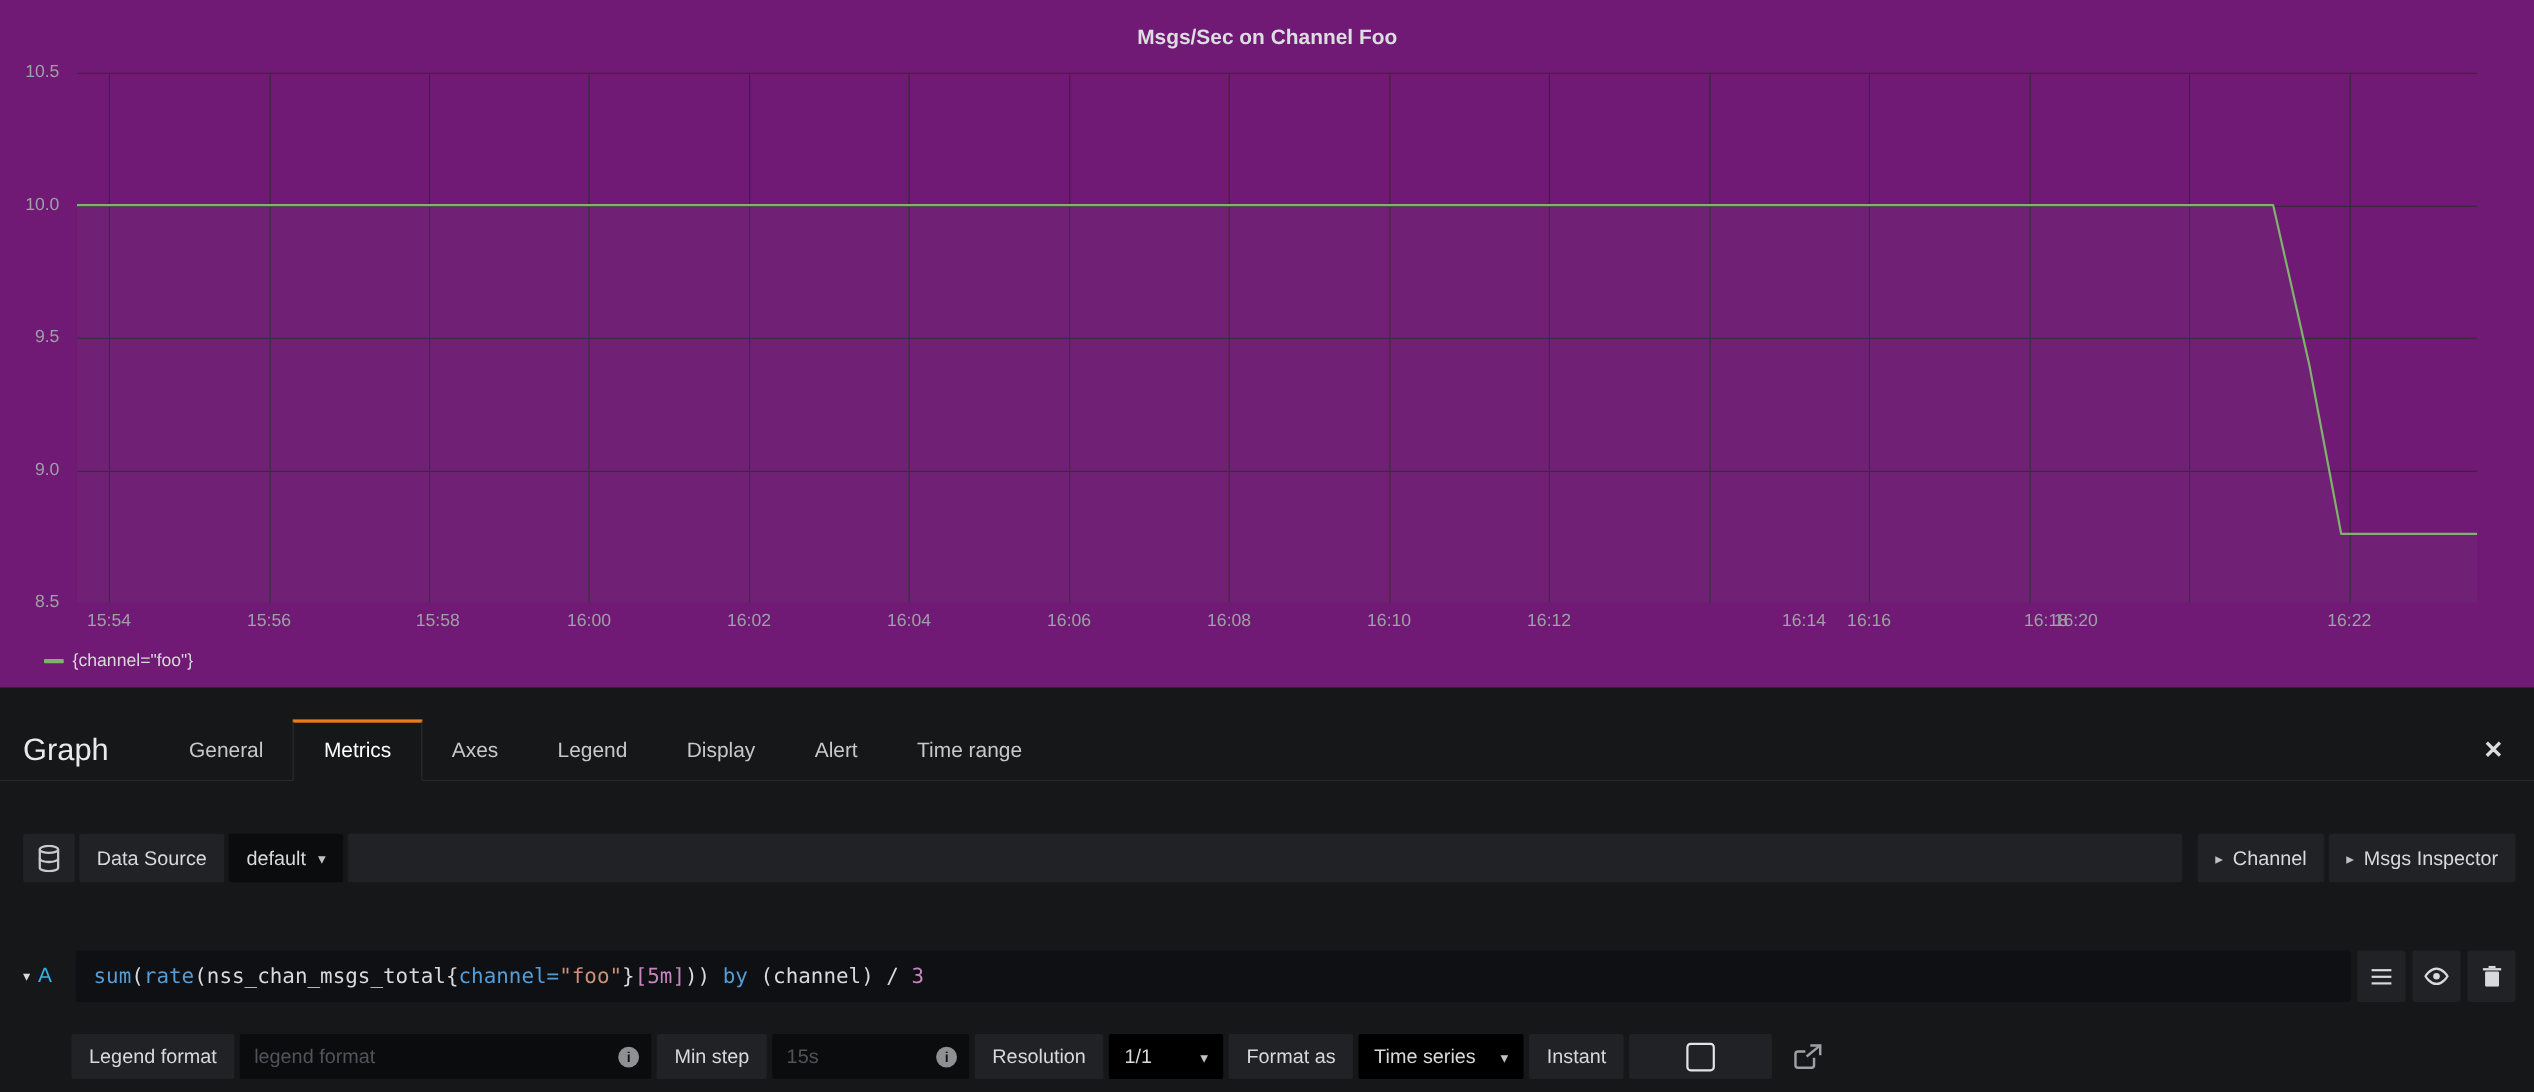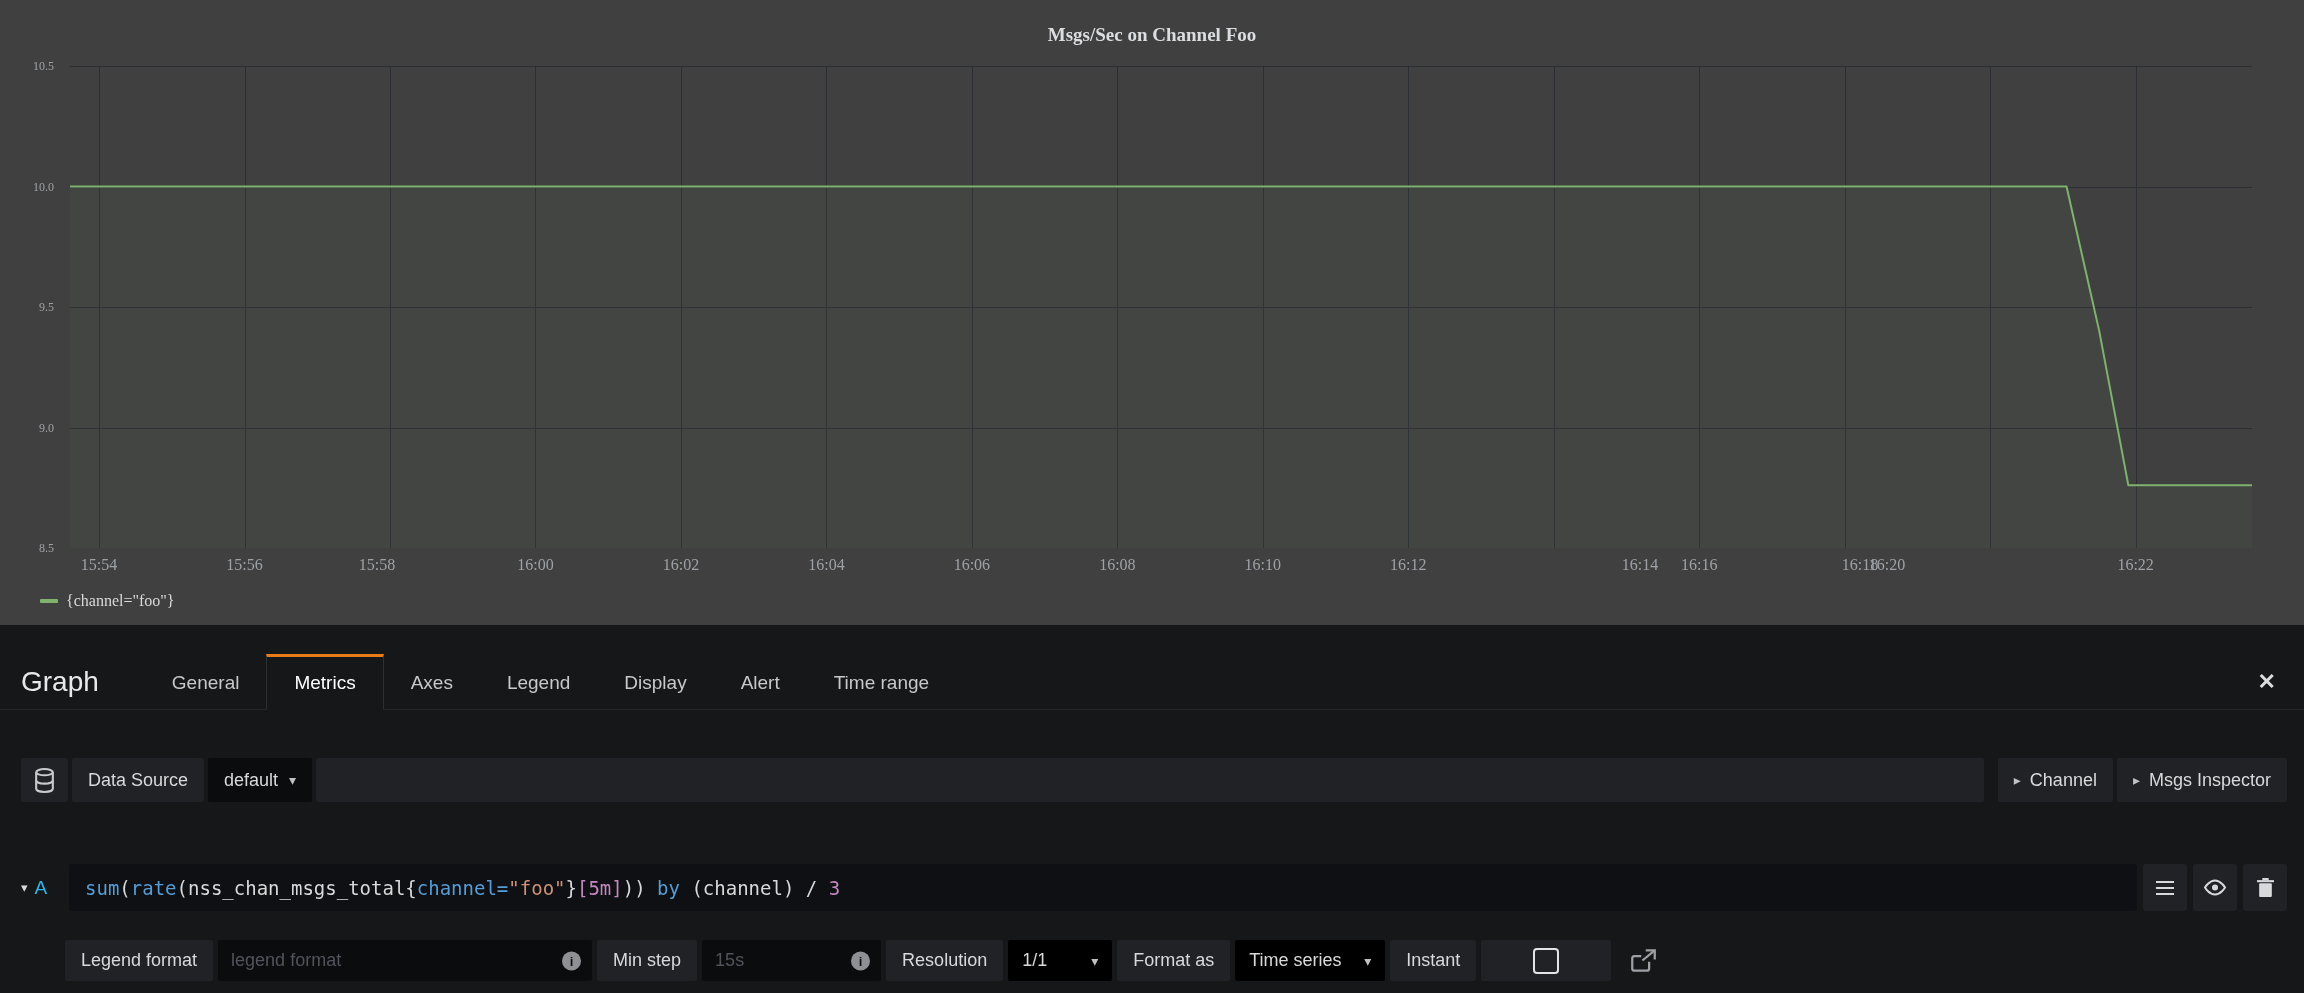--- a/index.html
+++ b/index.html
@@ -8,34 +8,33 @@
     background: #161719;
     font-family: "Liberation Sans", sans-serif;
     color: #d8d9da;
     overflow: hidden;
   }
   .screen { position: relative; width: 2304px; height: 993px; }
 
   
   .graph-panel {
     position: absolute; top: 0; left: 0; width: 2304px; height: 625px;
-    background: #404040;
-    font-family: Liberation Serif, serif;
+    background: #701a75;
   }
   .panel-title {
     position: absolute; top: 24px; left: 0; right: 0;
     text-align: center; font-size: 19px; font-weight: 600; color: #dcdde0;
   }
   .plot {
     position: absolute; left: 70px; top: 66px; width: 2182px; height: 482px;
   }
   .y-axis { position: absolute; left: 0; top: 66px; width: 62px; height: 482px; }
   .y-axis span {
     position: absolute; right: 8px; transform: translateY(-50%);
-    font-size: 12px; color: #9ea1a5; white-space: nowrap;
+    font-size: 16px; color: #9ea1a5; white-space: nowrap;
   }
   .x-axis { position: absolute; left: 70px; top: 556px; width: 2182px; height: 24px; }
   .x-axis span {
     position: absolute; top: 0; transform: translateX(-50%);
     font-size: 16px; color: #9ea1a5; white-space: nowrap;
   }
   .legend { position: absolute; left: 40px; top: 592px; display: flex; }
   .legend-item { display: flex; align-items: center; gap: 8px; font-size: 16px; color: #d8d9da; cursor: pointer; }
   .swatch { display: inline-block; width: 18px; height: 4px; border-radius: 1px; background: #7eb26d; }
 
@@ -183,21 +182,21 @@
           <line x1="1629.5" y1="0" x2="1629.5" y2="482" stroke="#2b2e33" stroke-width="1"></line>
           <line x1="1775.5" y1="0" x2="1775.5" y2="482" stroke="#2b2e33" stroke-width="1"></line>
           <line x1="1920.5" y1="0" x2="1920.5" y2="482" stroke="#2b2e33" stroke-width="1"></line>
           <line x1="2066.5" y1="0" x2="2066.5" y2="482" stroke="#2b2e33" stroke-width="1"></line>
           <polygon points="0,482 0,120.5 1996.529999999995,120.5 2029.2599999999984,265.0999999999999 2058.35333333333,419.34000000000003 2182,419.34000000000003 2182,482" fill="#7eb26d" fill-opacity="0.05"></polygon>
           <polyline points="0,120.5 1996.529999999995,120.5 2029.2599999999984,265.0999999999999 2058.35333333333,419.34000000000003 2182,419.34000000000003" fill="none" stroke="#7eb26d" stroke-width="2" stroke-linejoin="round"></polyline>
         </svg></div>
     <div class="x-axis">
         <span style="left: 29.0933px;">15:54</span>
         <span style="left: 174.56px;">15:56</span>
-        <span style="left: 307px;">15:58</span>
+        <span style="left: 328px;">15:58</span>
         <span style="left: 465.493px;">16:00</span>
         <span style="left: 610.96px;">16:02</span>
         <span style="left: 756.427px;">16:04</span>
         <span style="left: 901.893px;">16:06</span>
         <span style="left: 1047.36px;">16:08</span>
         <span style="left: 1192.83px;">16:10</span>
         <span style="left: 1338.29px;">16:12</span>
         <span style="left: 1570px;">16:14</span>
         <span style="left: 1629.23px;">16:16</span>
         <span style="left: 1790px; text-align: right;">16:18</span>

